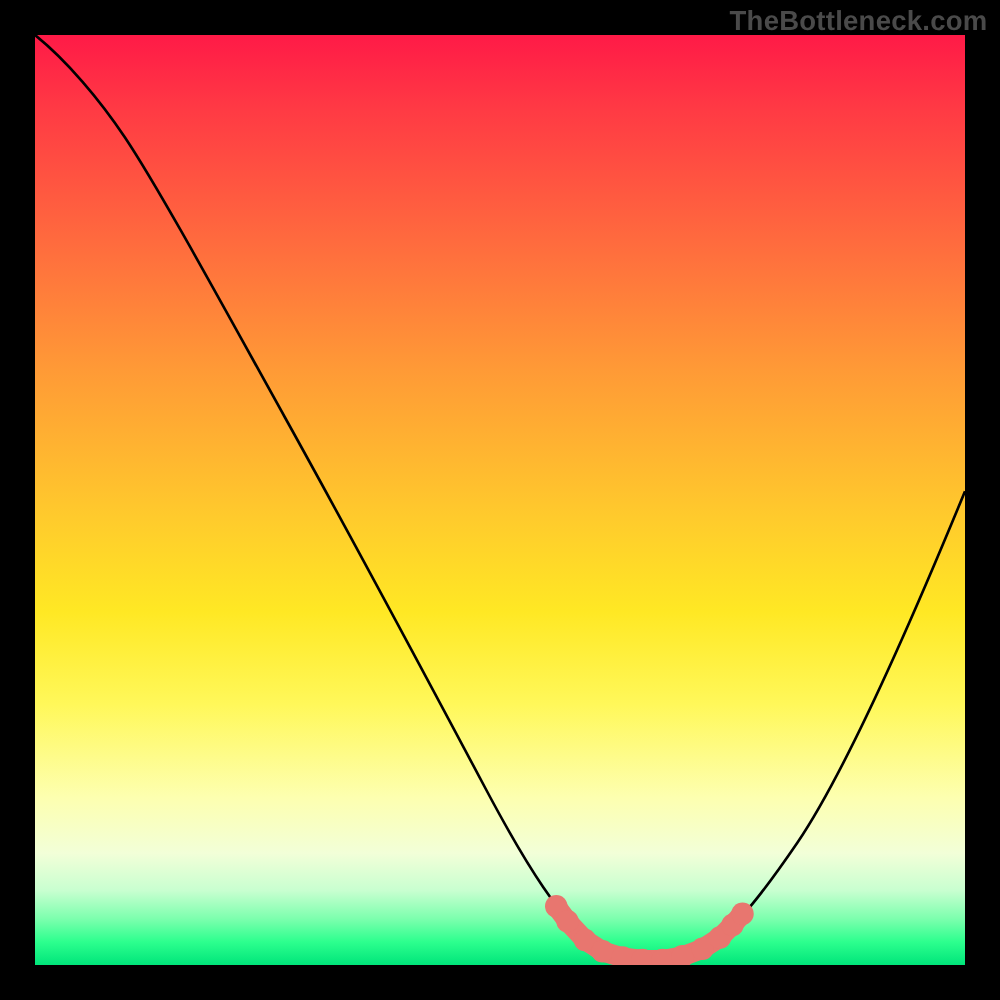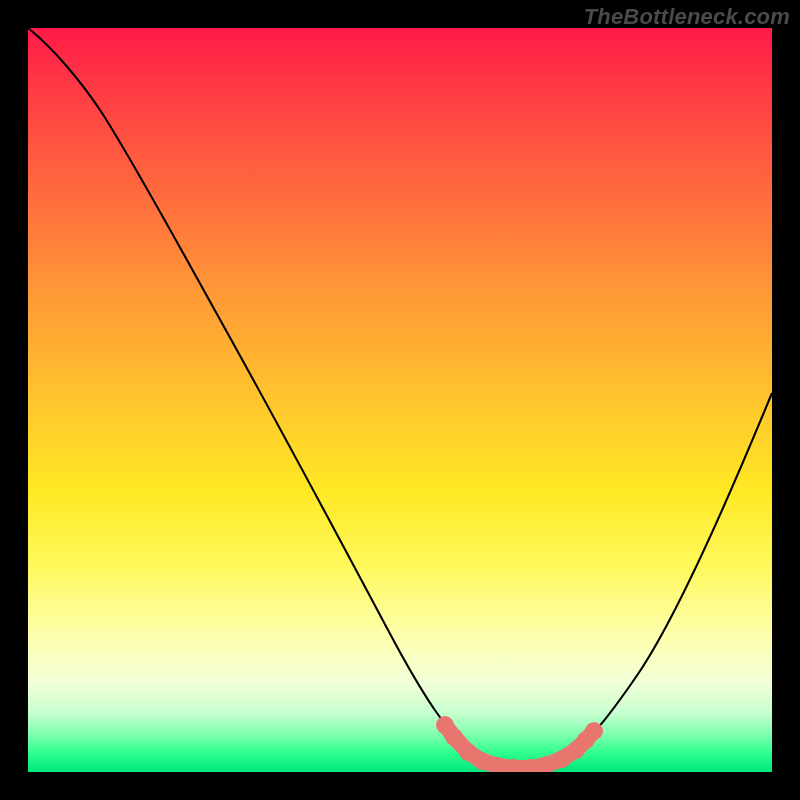--- a/index.html
+++ b/index.html
@@ -13,21 +13,20 @@
   }
   .watermark {
     position: absolute;
     top: 4px;
     right: 10px;
     color: #4a4a4a;
     font-size: 22px;
     font-weight: 600;
     letter-spacing: 0.2px;
     z-index: 10;
-    font-style: italic;
   }
   .frame {
     position: absolute;
     left: 28px;
     top: 28px;
     width: 744px;
     height: 744px;
     background: #000;
   }
   .plot {

